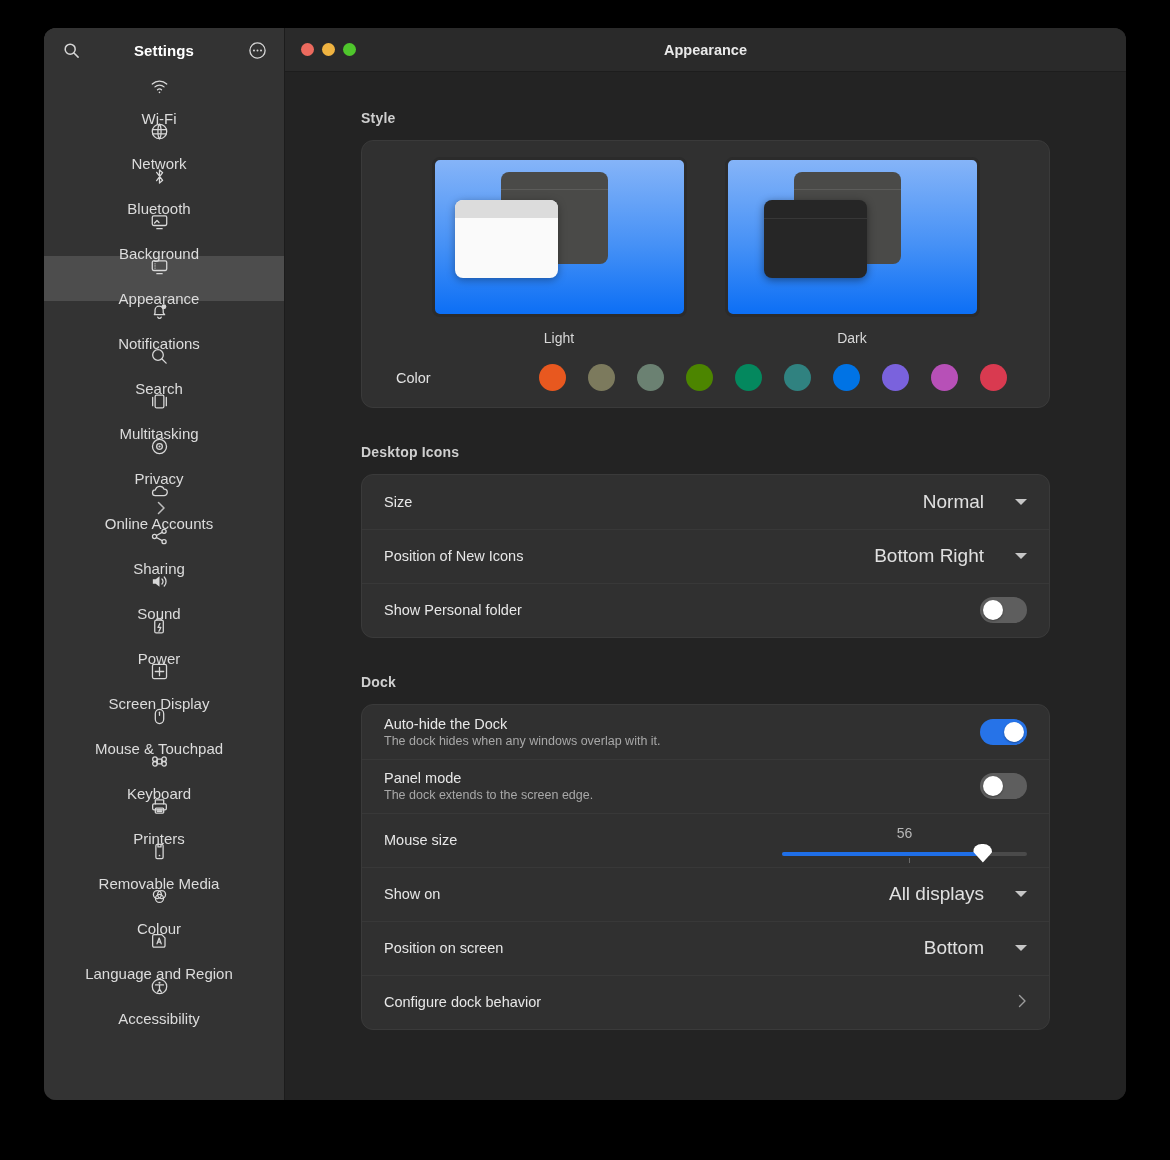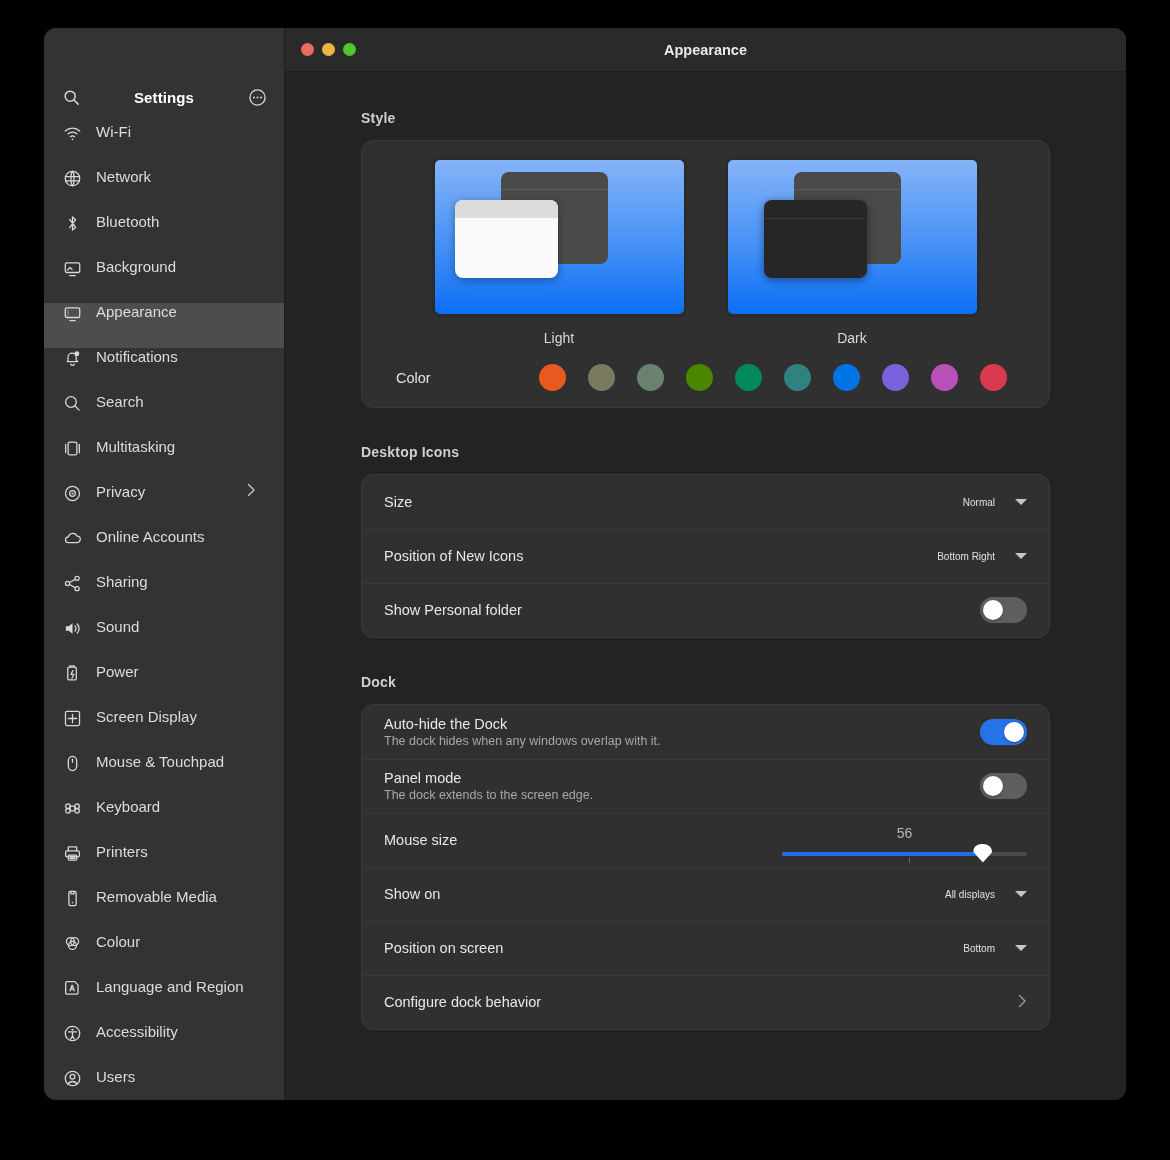--- a/index.html
+++ b/index.html
@@ -35,21 +35,20 @@
     flex-direction: column;
     border-right: 1px solid #1c1c1c;
   }
   #sidebar-header {
     height: 44px;
     flex: 0 0 44px;
     display: flex;
     align-items: center;
     padding: 0 14px;
     background: #333333;
-    margin-top: 47px;
   }
   #sidebar-title {
     flex: 1;
     text-align: center;
     color: #ffffff;
     font-size: 15px;
     font-weight: bold;
     letter-spacing: .1px;
   }
   .hdr-btn {
@@ -60,25 +59,26 @@
   }
 
   #sidebar-list {
     flex: 1;
     overflow: hidden;
     padding-top: 4px;
   }
   .side-item {
     height: 45px;
     display: flex;
-    align-items: flex-start;
+    align-items: center;
     padding: 0 28px 0 18px;
     color: #dcdcdc;
     font-size: 15px;
     gap: 14px;
+    flex-direction: column;
   }
   .side-item.selected { background: #4d4d4d; }
   .side-item .s-icon {
     width: 20px; height: 20px;
     flex: 0 0 20px;
     display: flex; align-items: center; justify-content: center;
     color: #d8d8d8;
   }
   .side-item .s-label { flex: 1; white-space: nowrap; }
   .side-item .s-chev { color: #bdbdbd; width: 14px; display: flex; justify-content: flex-end; }
@@ -203,22 +203,22 @@
   .row + .row::before {
     content: "";
     position: absolute; left: 0; right: 0; top: 0; height: 1px;
     background: rgba(255,255,255,.045);
   }
   .row-texts { flex: 1; min-width: 0; }
   .row-title { color: #e7e7e7; font-size: 14.5px; }
   .row-sub { color: #a8a8a8; font-size: 12.5px; margin-top: 2px; }
 
   .combo {
-    display: flex; align-items: center; gap: 20px;
-    color: #e0e0e0; font-size: 10px;
+    display: flex; align-items: center; gap: 31px;
+    color: #e0e0e0; font-size: 19px;
   }
   .chev-down {
     width: 0; height: 0;
     border-left: 6px solid transparent;
     border-right: 6px solid transparent;
     border-top: 6px solid #c6c6c6;
   }
   .chev-right { color: #9d9d9d; font-size: 17px; line-height: 1; }
 
   
@@ -499,30 +499,20 @@
         <div class="side-item">
           <span class="s-icon">
             <svg width="19" height="19" viewBox="0 0 20 20" fill="none" stroke="currentColor" stroke-width="1.35" stroke-linecap="round" stroke-linejoin="round">
               <circle cx="10" cy="10" r="7.6"></circle>
               <circle cx="10" cy="6.1" r="1.1" fill="currentColor" stroke="none"></circle>
               <path d="M5.8 8.4h8.4M10 8.7v4M10 12.7l-2 3.2M10 12.7l2 3.2"></path>
             </svg>
           </span>
           <span class="s-label">Accessibility</span>
         </div>
-        <div class="side-item">
-          <span class="s-icon">
-            <svg width="19" height="19" viewBox="0 0 20 20" fill="none" stroke="currentColor" stroke-width="1.35" stroke-linecap="round" stroke-linejoin="round">
-              <circle cx="10" cy="10" r="7.6"></circle>
-              <circle cx="10" cy="8.1" r="2.5"></circle>
-              <path d="M5.2 16.2a5.3 5.3 0 0 1 9.6 0"></path>
-            </svg>
-          </span>
-          <span class="s-label">Users</span>
-        </div>
       </div>
   </div>
 
   <div id="content">
 
     <div id="titlebar">
       <div id="traffic">
           <div class="tl" style="background: rgb(236, 106, 94);"></div>
           <div class="tl" style="background: rgb(239, 179, 65);"></div>
           <div class="tl" style="background: rgb(79, 198, 44);"></div>

